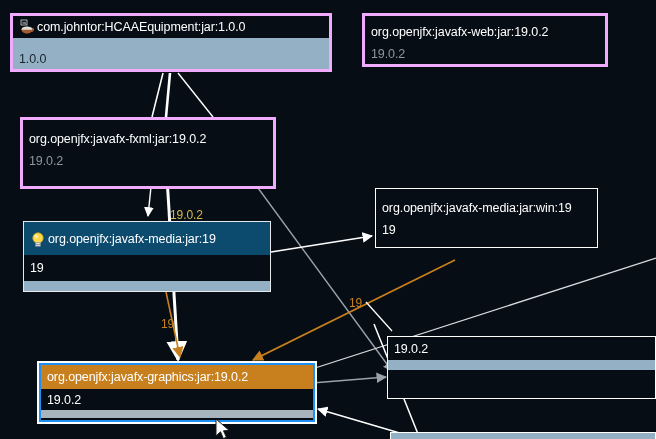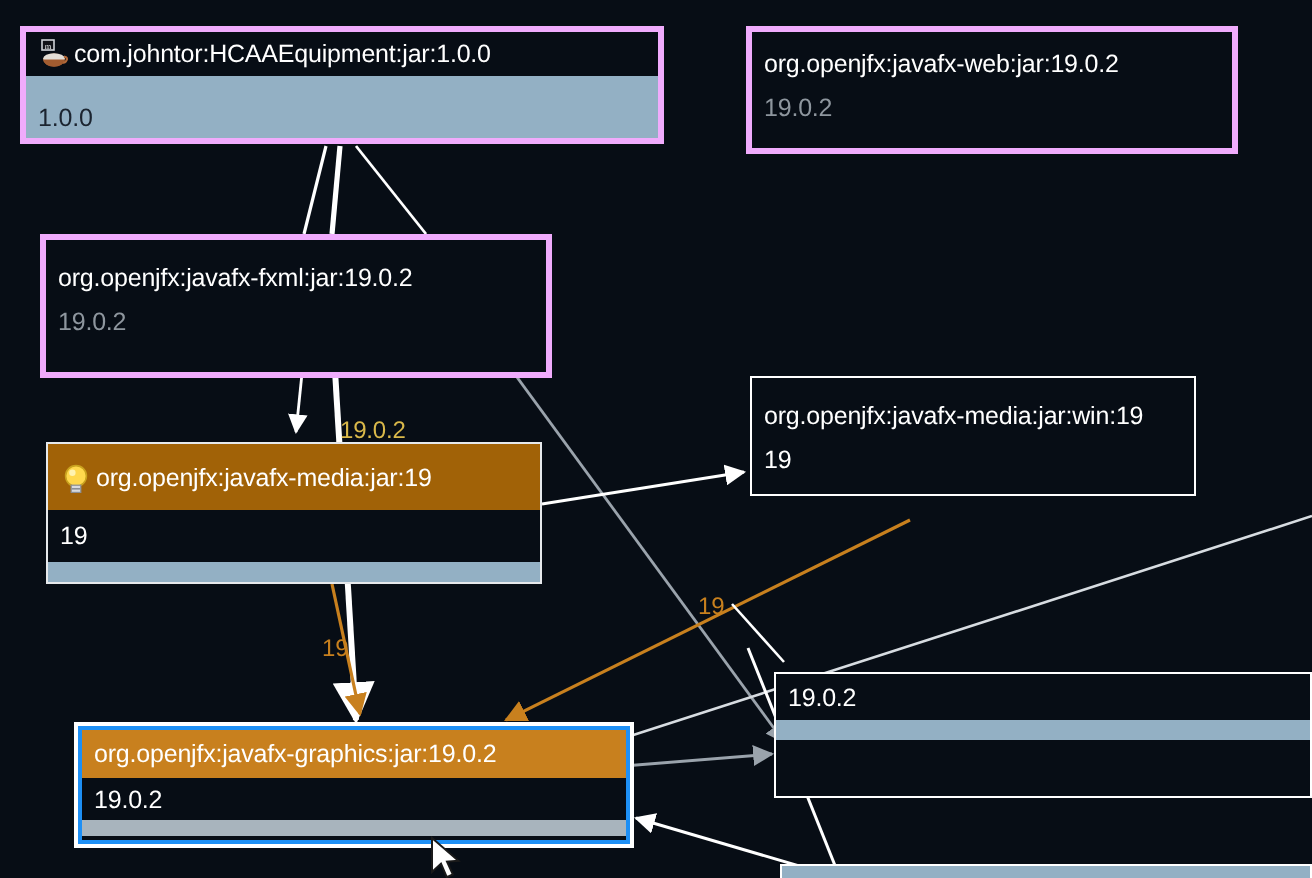--- a/index.html
+++ b/index.html
@@ -48,21 +48,21 @@
     font-size: 12.5px;
     color: #ffffff;
     padding: 0 6px;
     height: 22px;
     letter-spacing: -0.1px;
   }
   .node-header.dark {
     background: #070d15;
   }
   .node-header.red {
-    background: #a16207;
+    background: #0c4a6e;
   }
   .node-header.orange {
     background: #c8801e;
   }
   .node-body {
     box-sizing: border-box;
     display: flex;
     align-items: center;
     white-space: nowrap;
     font-size: 12.5px;
@@ -171,21 +171,21 @@
           <ellipse cx="8" cy="10.2" rx="5.4" ry="2.6" fill="#e2ddd6"></ellipse>
           <path d="M13 9.3 q2.4 0.4 1 2.3 q-0.7 0.9 -1.6 0.6" fill="none" stroke="#b46a3a" stroke-width="1.1"></path>
           <path d="M2.7 10.8 q0.9 3.6 5.3 3.6 q4.4 0 5.3 -3.6" fill="#a25c30"></path>
         </svg>
       </span>
       <span>com.johntor:HCAAEquipment:jar:1.0.0</span>
     </div>
     <div class="node-body steel" style="height:41px;">1.0.0</div>
   </div>
 
-  <div class="node plain" style="left:373px; top:13px; width:246px; height:64px;">
+  <div class="node plain" style="left:362px; top:13px; width:246px; height:54px;">
     <div class="node-header dark" style="height:27px; padding-top:5px;">org.openjfx:javafx-web:jar:19.0.2</div>
     <div class="node-body dim">19.0.2</div>
   </div>
 
   <div class="node plain" style="left:20px; top:117px; width:256px; height:72px;">
     <div class="node-header dark" style="height:30px; padding-top:8px;">org.openjfx:javafx-fxml:jar:19.0.2</div>
     <div class="node-body dim">19.0.2</div>
   </div>
 
   <div class="node" style="left:23px; top:221px; width:248px; height:71px; border:1px solid #e6e9ec; background:#070d15;">

